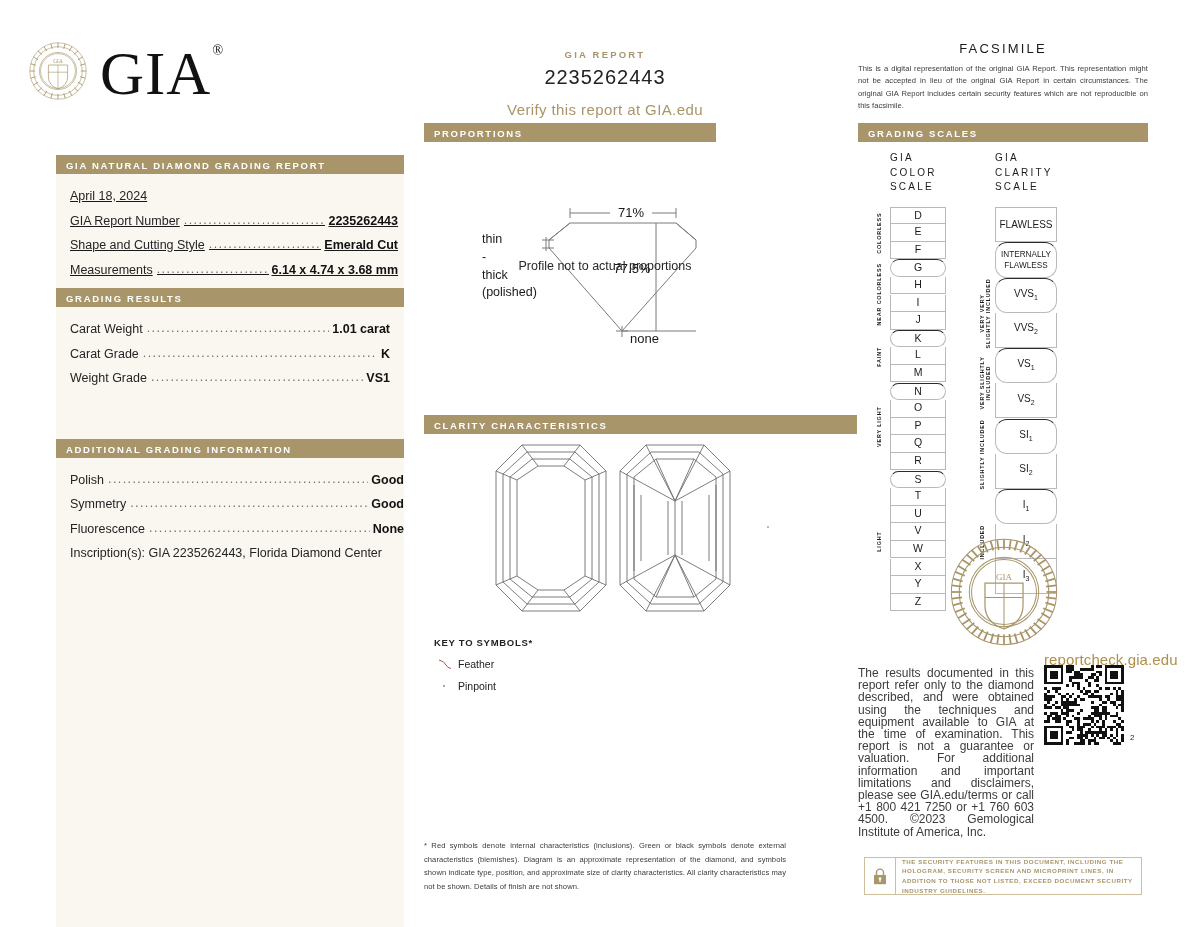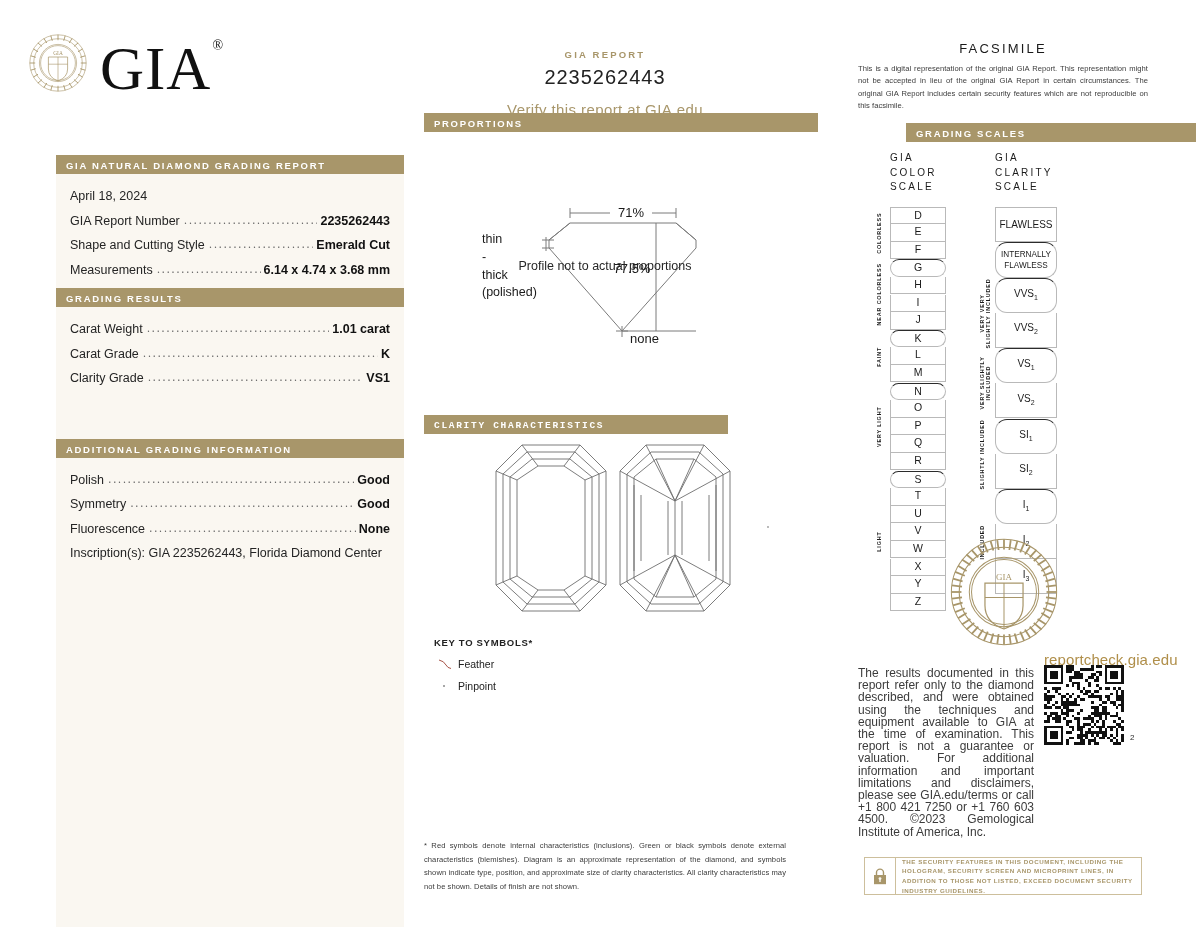--- a/index.html
+++ b/index.html
@@ -41,21 +41,21 @@
     color:#6d6d6d;
     font-size:12.5px;
     letter-spacing:1.4px;
     margin:0 3px 0 4px;
     transform:translateY(-1px);
   }
   .rowline .val{white-space:nowrap;font-weight:700;color:#111;}
 
   
   #left-column{position:absolute;left:28px;top:33px;width:348px;}
-  #gia-logo-block{display:flex;align-items:flex-start;height:76px;}
+  #gia-logo-block{display:flex;align-items:center;height:76px;}
   #gia-seal-top{width:60px;height:60px;flex:0 0 60px;}
   #gia-wordmark{
     font-family:"Liberation Serif", serif;
     font-size:61px;
     letter-spacing:1px;
     line-height:61px;
     margin-left:12px;
     color:#111;
     position:relative;
   }
@@ -67,47 +67,47 @@
     top:-18px;
     left:1px;
   }
 
   #left-panel{
     position:absolute;left:28px;top:122px;width:348px;height:775px;
     background:#faf7f1;
     border:0;
   }
   #left-panel-inner{position:relative;width:100%;height:100%;}
-  #left-sec1-body{padding:14px 14px 2px 14px;}
+  #left-sec1-body{padding:14px 6px 2px 14px;text-decoration:underline;}
   #left-sec2-body{padding:14px 14px 2px 14px;}
-  #left-sec3-body{padding:14px 14px 2px 14px;}
+  #left-sec3-body{padding:14px 0 2px 14px;}
   #inscription-line{
     font-size:12.5px;line-height:16px;color:#242424;margin-top:1px;
   }
 
   
   #center-column{position:absolute;left:424px;top:33px;width:362px;}
   #report-head{text-align:center;}
   #report-head .rh-title{
     font-size:9.5px;letter-spacing:2.2px;color:#a8966a;font-weight:700;
     margin-top:16px;
   }
   #report-head .rh-number{
     font-size:20px;letter-spacing:1px;color:#222;margin-top:6px;font-weight:400;
   }
   #report-head .rh-verify{
     font-size:15px;letter-spacing:.4px;color:#a8966a;margin-top:12px;
   }
-  #proportions-bar{position:absolute;left:0;top:80px;width:394px;}
+  #proportions-bar{position:absolute;left:0;top:90px;width:292px;}
   #proportions-body{position:absolute;left:0;top:112px;width:362px;height:260px;}
   #profile-caption{
     position:absolute;left:0;top:226px;width:362px;text-align:center;
     font-size:12.5px;color:#262626;
   }
-  #clarity-bar{position:absolute;left:0;top:382px;width:304px;font-family:Liberation Mono, monospace;}
+  #clarity-bar{position:absolute;left:0;top:382px;width:433px;}
   #clarity-body{position:absolute;left:0;top:402px;width:362px;}
   #key-title{
     position:absolute;left:10px;top:604px;
     font-size:9.5px;font-weight:700;letter-spacing:.7px;color:#222;
   }
   .key-row{display:flex;align-items:center;font-size:10.5px;color:#222;}
   #key-feather{position:absolute;left:12px;top:624px;}
   #key-pinpoint{position:absolute;left:12px;top:646px;justify-content:center;}
   .key-sym{width:22px;height:14px;flex:0 0 22px;}
   #center-footnote{
@@ -119,21 +119,21 @@
   
   #right-column{position:absolute;left:858px;top:33px;width:290px;}
   #facsimile-title{
     text-align:center;font-size:13px;letter-spacing:2.2px;color:#1a1a1a;
     font-weight:400;margin-top:8px;
   }
   #facsimile-text{
     margin-top:7px;font-size:7.6px;line-height:12.3px;color:#3b3b3b;
     text-align:justify;letter-spacing:.02px;
   }
-  #grading-scales-bar{position:absolute;left:0;top:90px;width:290px;margin-left:48px;}
+  #grading-scales-bar{position:absolute;left:0;top:90px;width:290px;}
   #scales-wrap{position:absolute;left:0;top:118px;width:290px;height:450px;}
 
   .scale-title{
     font-size:10px;letter-spacing:2.2px;color:#1b1b1b;font-weight:400;
     line-height:14.5px;
   }
   .scale-cell{
     border:1px solid #b9b9b9;
     border-top:none;
     text-align:center;
@@ -269,21 +269,21 @@
                 <span class="lbl">Carat Weight</span>
                 <span class="dots">........................................................................................................................</span>
                 <span class="val">1.01 carat</span>
               </div>
               <div class="rowline">
                 <span class="lbl">Carat Grade</span>
                 <span class="dots">........................................................................................................................</span>
                 <span class="val">K</span>
               </div>
               <div class="rowline">
-                <span class="lbl">Clarity Grade</span>
+                <span class="lbl">Weight Grade</span>
                 <span class="dots">........................................................................................................................</span>
                 <span class="val">VS1</span>
               </div>
             </div>
         </div>
 
         <div style="height:42px"></div>
 
         <div class="bar">ADDITIONAL GRADING INFORMATION</div>
         <div id="left-sec3-body">

